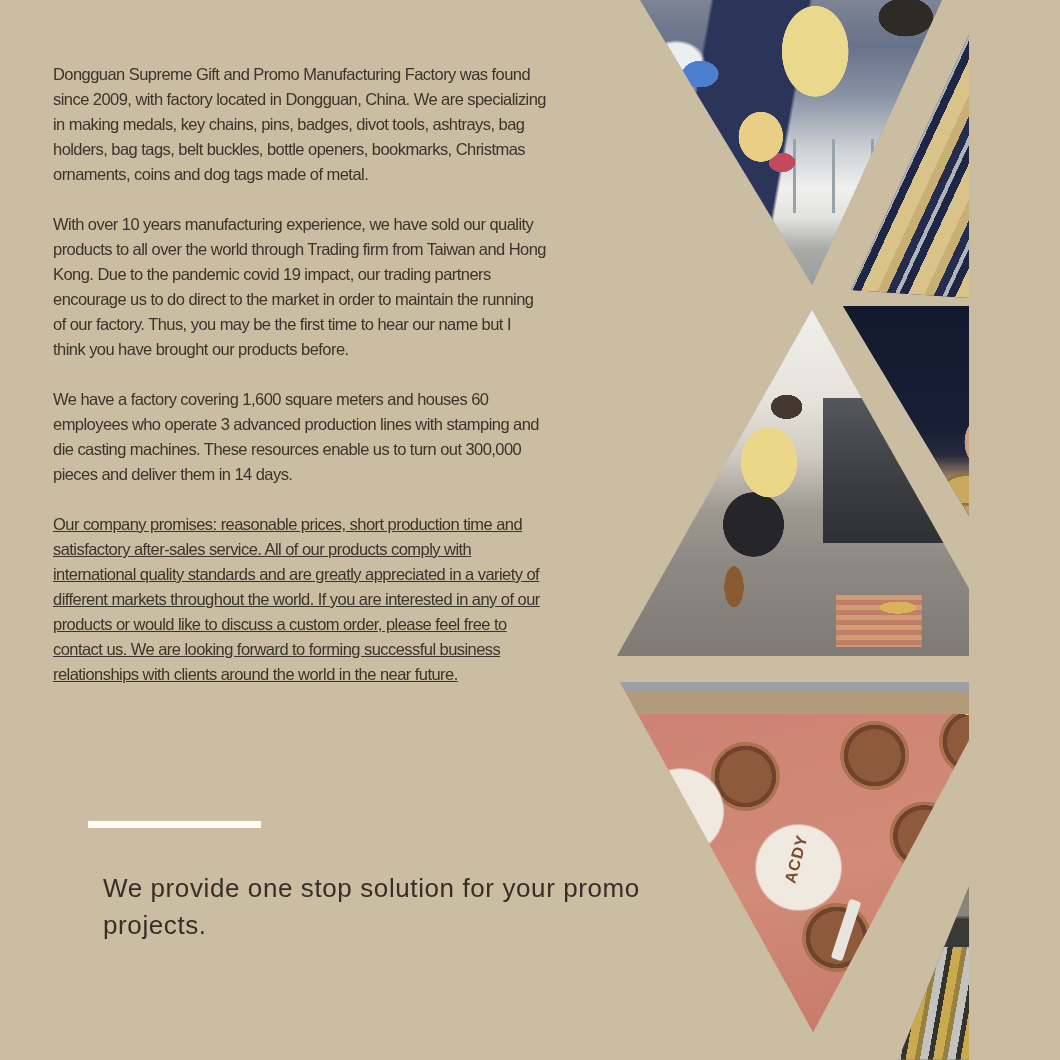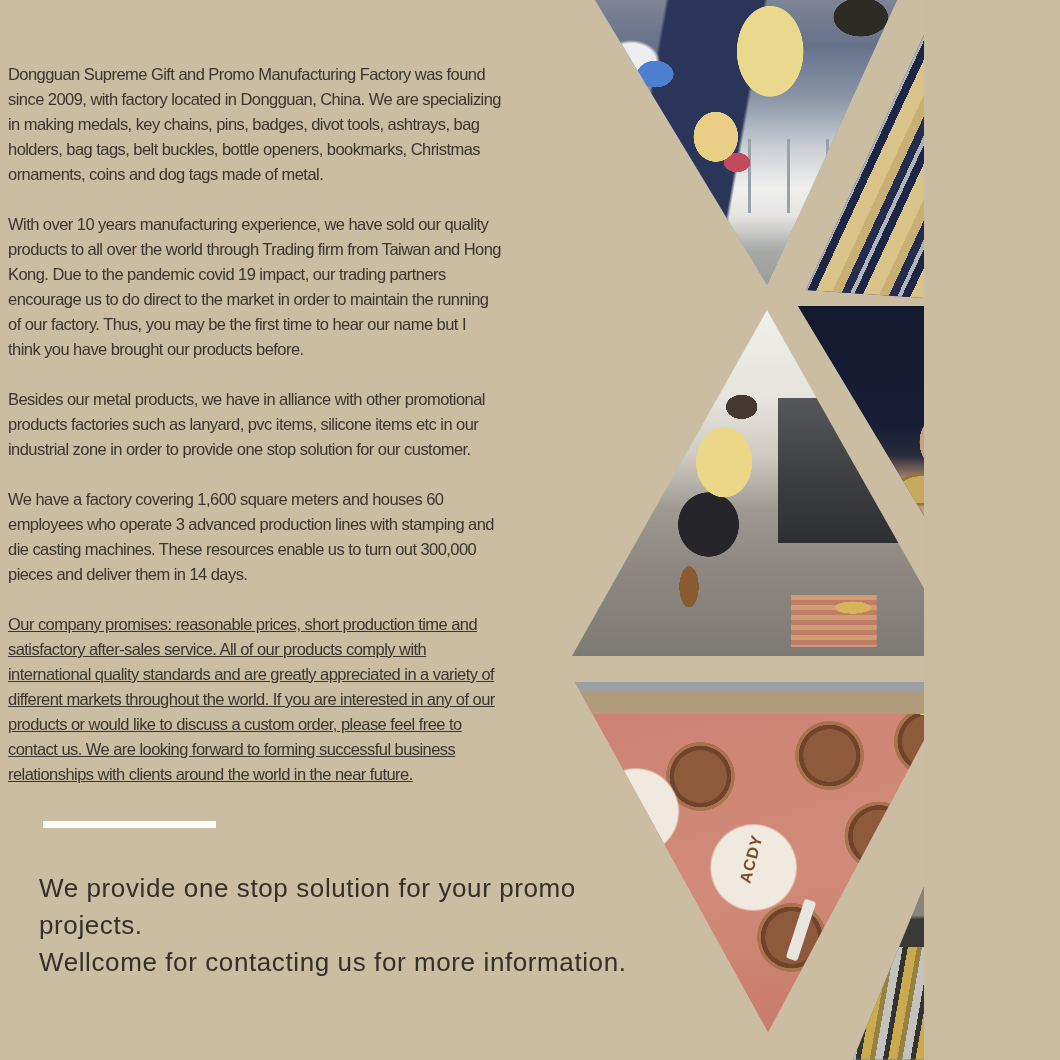--- a/index.html
+++ b/index.html
@@ -1,26 +1,26 @@
 <!DOCTYPE html>
 <html><head>
 <meta charset="utf-8">
 <style>
   html,body{margin:0;padding:0;background:#cabca1;}
   .canvas{position:relative;width:924px;height:1060px;background:#cbbda2;overflow:hidden;
-          font-family:"Liberation Sans",sans-serif;}
+          font-family:"Liberation Sans",sans-serif;margin-left:45px;}
   
   .about{position:absolute;left:8px;top:62px;width:660px;}
   .about p{margin:0 0 25px 0;font-size:16.5px;line-height:25px;letter-spacing:-0.55px;
            color:#3a342c;white-space:pre-line;}
   .about p:last-child{margin-bottom:0;text-decoration:underline;}
   
   .divider{position:absolute;left:43px;top:821px;width:173px;height:7px;background:#fdfcf8;}
   
-  .tagline{position:absolute;left:39px;top:870px;width:700px;}
+  .tagline{position:absolute;left:58px;top:870px;width:700px;}
   .tagline p{margin:0;font-size:26px;line-height:37px;letter-spacing:0.6px;color:#352f27;
              white-space:pre-line;font-weight:400;}
   
   .photo{position:absolute;background-repeat:no-repeat;}
   
   .photo-a{left:595px;top:0;width:302px;height:285px;
     clip-path:polygon(0 0,100% 0,57% 100%);
     background-color:#8a92a0;
     background-image:
       radial-gradient(ellipse 55px 75px at 58% 18%,#ead98c 0 60%,rgba(0,0,0,0) 61%),
@@ -118,42 +118,38 @@
 since 2009, with factory located in Dongguan, China. We are specializing
 in making medals, key chains, pins, badges, divot tools, ashtrays, bag
 holders, bag tags, belt buckles, bottle openers, bookmarks, Christmas
 ornaments, coins and dog tags made of metal.</p>
     <p>With over 10 years manufacturing experience, we have sold our quality
 products to all over the world through Trading firm from Taiwan and Hong
 Kong. Due to the pandemic covid 19 impact, our trading partners
 encourage us to do direct to the market in order to maintain the running
 of our factory. Thus, you may be the first time to hear our name but I
 think you have brought our products before.</p>
-    <p>Besides our metal products, we have in alliance with other promotional
-products factories such as lanyard, pvc items, silicone items etc in our
-industrial zone in order to provide one stop solution for our customer.</p>
     <p>We have a factory covering 1,600 square meters and houses 60
 employees who operate 3 advanced production lines with stamping and
 die casting machines. These resources enable us to turn out 300,000
 pieces and deliver them in 14 days.</p>
     <p>Our company promises: reasonable prices, short production time and
 satisfactory after-sales service. All of our products comply with
 international quality standards and are greatly appreciated in a variety of
 different markets throughout the world. If you are interested in any of our
 products or would like to discuss a custom order, please feel free to
 contact us. We are looking forward to forming successful business
 relationships with clients around the world in the near future.</p>
   </section>
 
   <div class="divider"></div>
 
   <div class="tagline">
     <p>We provide one stop solution for your promo
 projects.</p>
-    <p>Wellcome for contacting us for more information.</p>
   </div>
 
   <div>
     <div class="photo photo-a" title="Upside-down view of packing workshop with workers at navy tables"></div>
     <div class="photo photo-b" title="Hand arranging rows of gold plated badges on metal rails"></div>
     <div class="photo photo-c" title="Worker in yellow shirt operating engraving machine beside stacked medal trays"></div>
     <div class="photo photo-d" title="Hands polishing a gold belt buckle over cream badge trays">
     </div>
     <div class="photo photo-e" title="Copper ACDY medals in a pink mold tray with glue syringe">
       <div class="syringe"></div>

